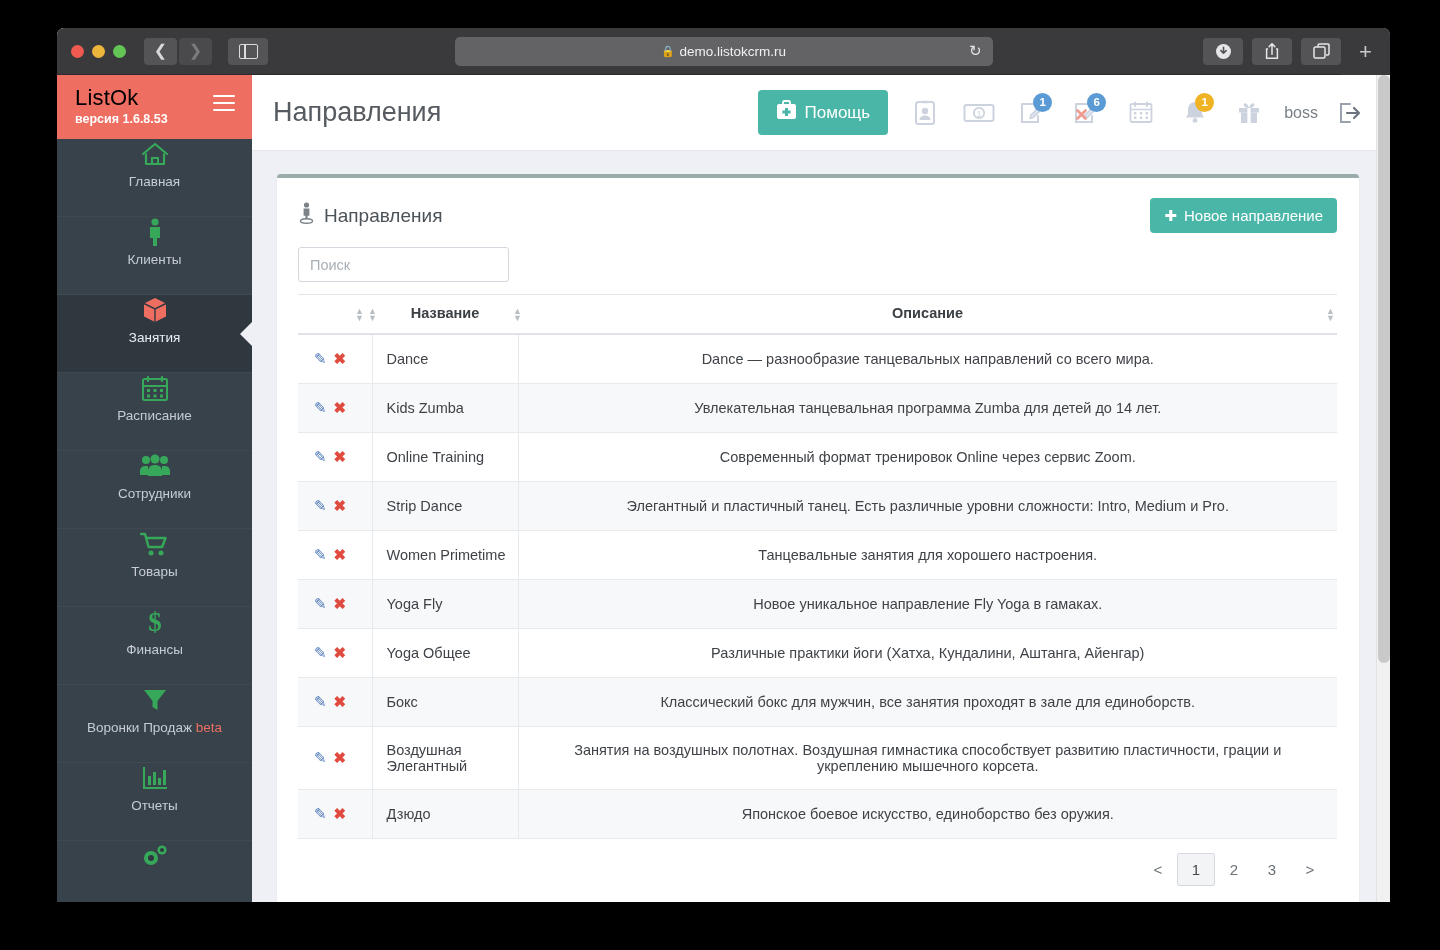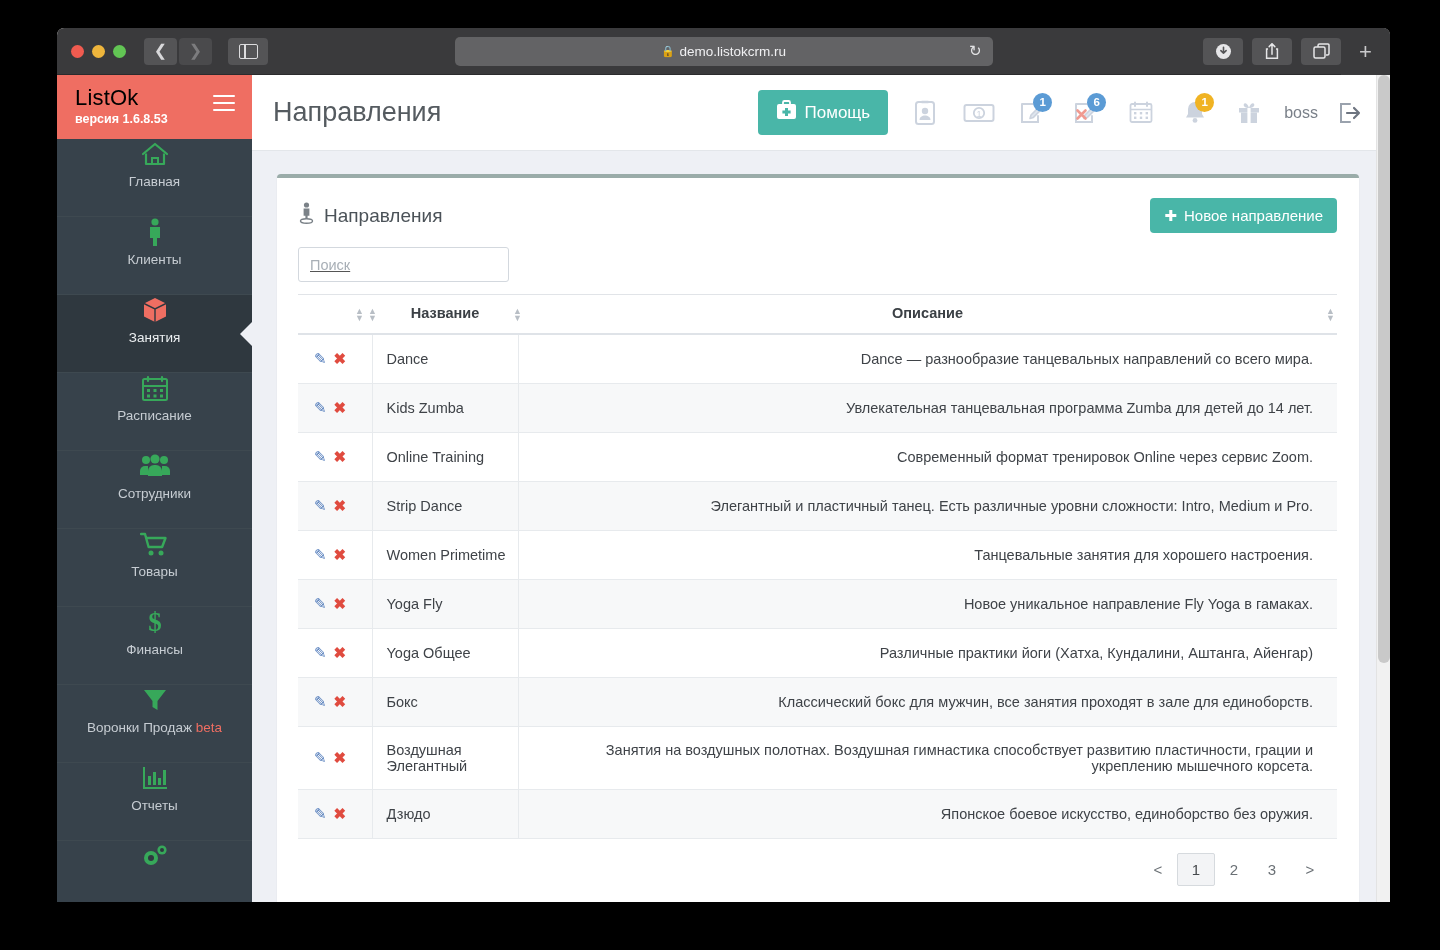--- a/index.html
+++ b/index.html
@@ -179,21 +179,21 @@
     margin-left: auto;
     background: #49b6a8; color: #fff; border: none; border-radius: 4px;
     height: 35px; padding: 0 14px; font-size: 15px; font-family: inherit;
     display: flex; align-items: center; gap: 7px; cursor: pointer;
   }
   #search-wrap { padding: 0 22px 12px 21px; }
   #search-input {
     width: 211px; height: 35px;
     border: 1px solid #d3d8de; border-radius: 3px;
     padding: 0 11px; font-size: 14.5px; font-family: inherit;
-    color: #555; outline: none; text-decoration: underline;
+    color: #555; outline: none;
   }
   #search-input::placeholder { color: #a8afb6; }
 
   table { width: calc(100% - 43px); margin: 0 22px 0 21px; border-collapse: collapse; }
   thead th {
     border-top: 1px solid #e1e4e8;
     border-bottom: 2px solid #dfe3e8;
     padding: 10px 8px 12px;
     font-size: 14.5px; color: #3b4045;
     position: relative;
@@ -214,21 +214,21 @@
     border-bottom: 1px solid #e7eaed;
     padding: 15px 8px;
     font-size: 14.5px; color: #3f4348;
     vertical-align: middle;
   }
   tbody tr:nth-child(even) { background: #f7f8f9; }
   td.act { width: 74px; white-space: nowrap; padding-left: 16px; }
   td.act .pencil { color: #4a76b8; font-size: 15px; margin-right: 7px; cursor: pointer; }
   td.act .xmark  { color: #e04b3f; font-size: 15px; font-weight: bold; cursor: pointer; }
   td.name { width: 146px; border-left: 1px solid #e7eaed; border-right: 1px solid #e7eaed; padding-left: 14px; }
-  td.desc { text-align: right; padding-left: 24px; padding-right: 24px; }
+  td.desc { text-align: center; padding-left: 24px; padding-right: 24px; }
 
   #pager { display: flex; justify-content: flex-end; padding: 14px 30px 20px 0; gap: 0px; }
   .pg {
     min-width: 38px; height: 33px;
     display:flex; align-items:center; justify-content:center;
     font-size: 15px; color: #6a7075; cursor: pointer;
   }
   .pg.active { border: 1px solid #d6dade; background: #f3f4f6; color: #45494d; border-radius: 2px; }
 
   

